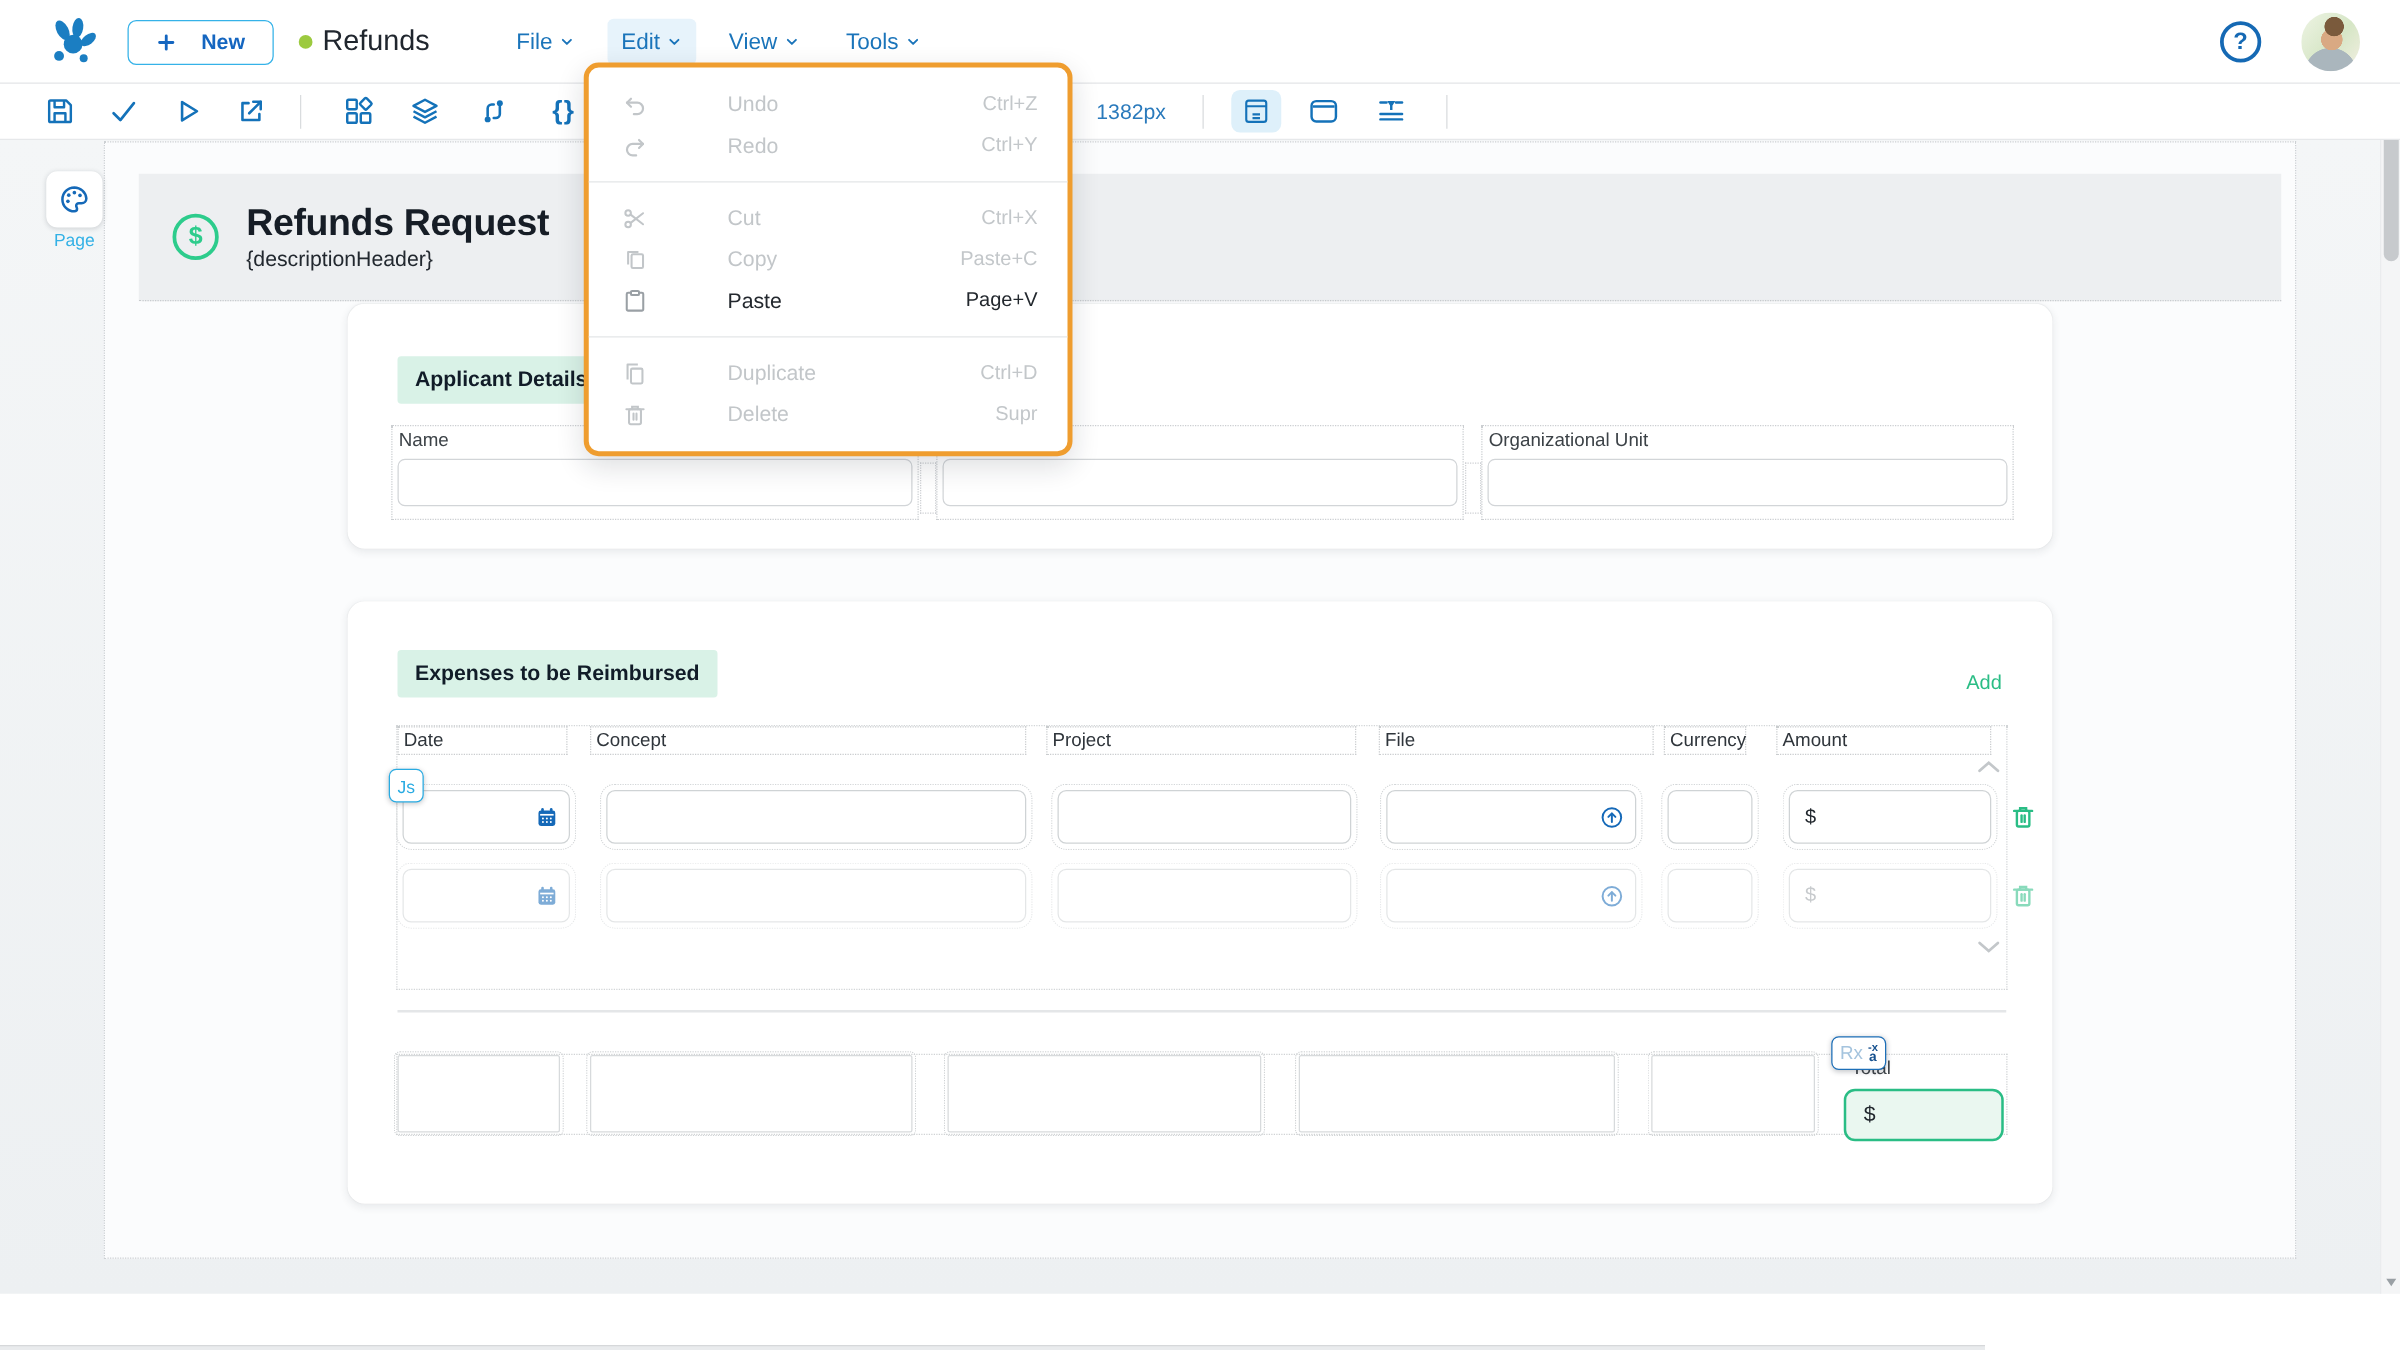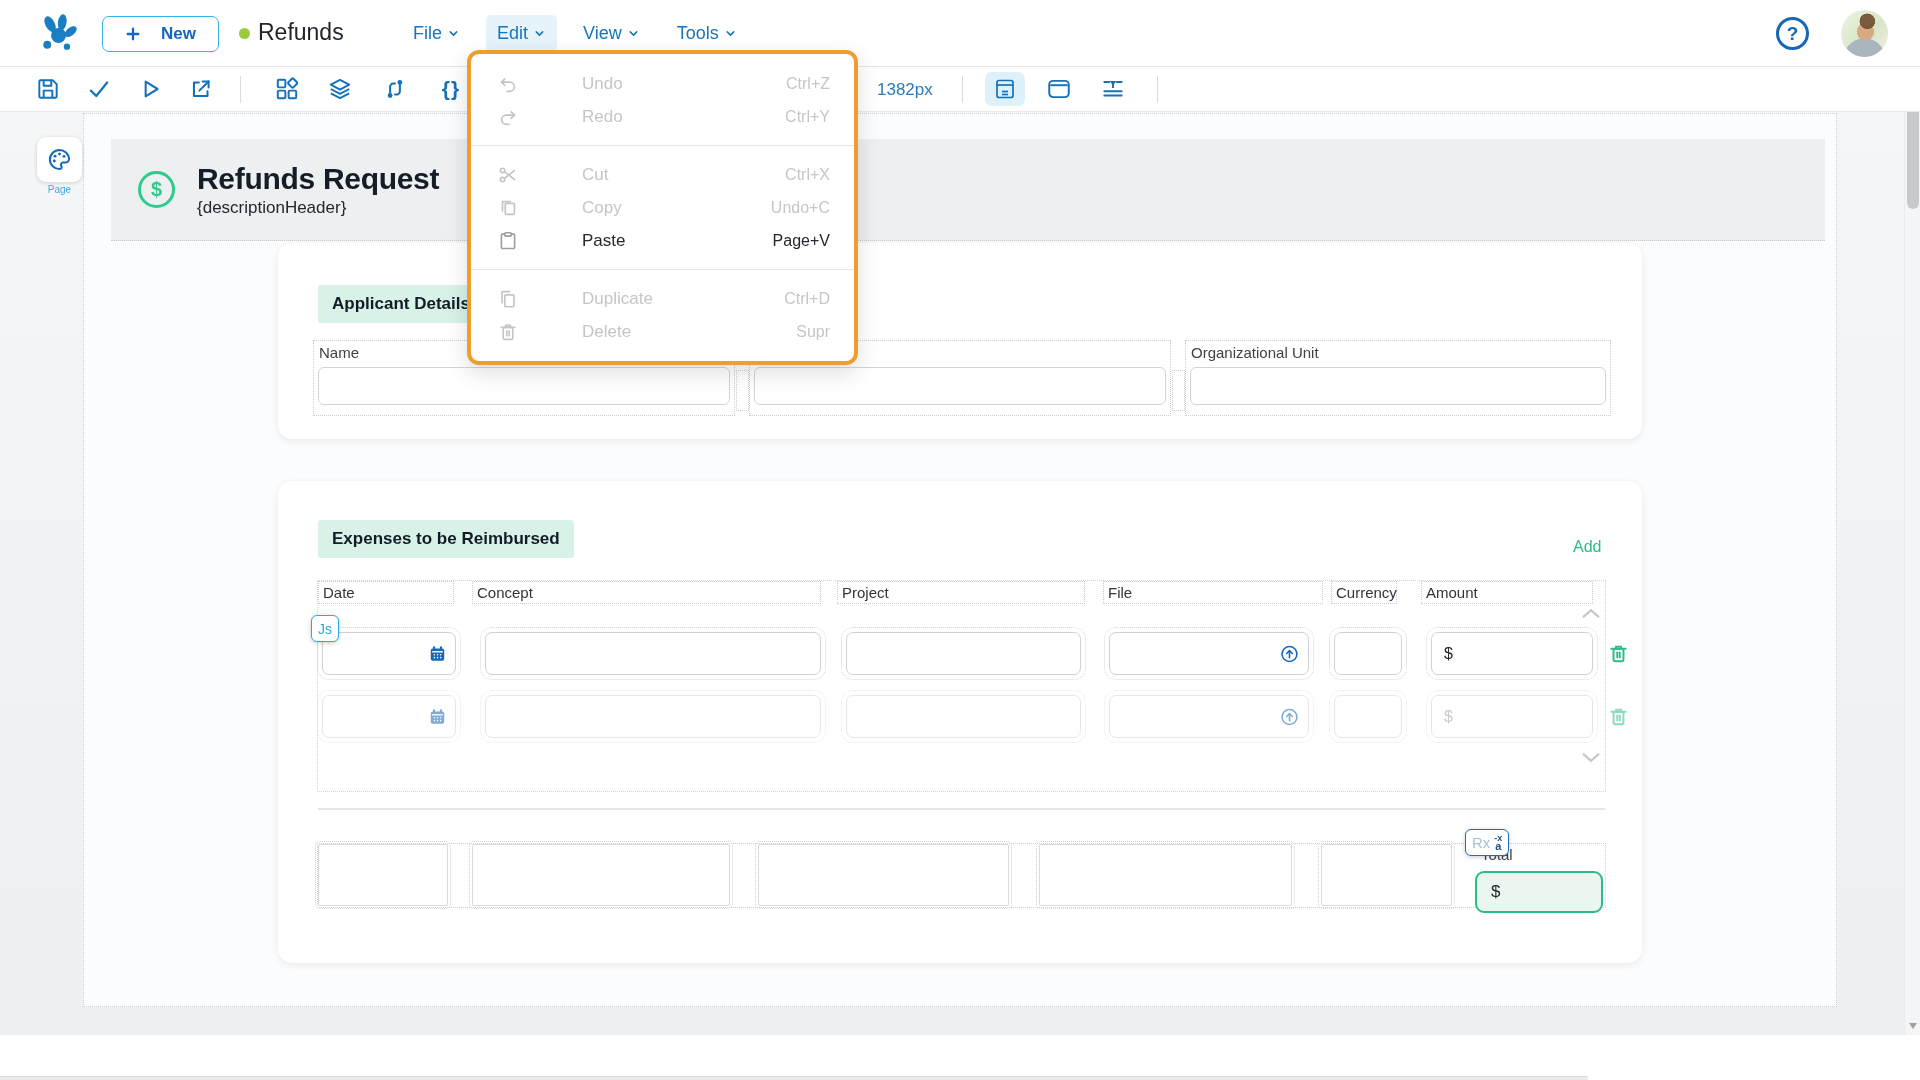--- a/index.html
+++ b/index.html
@@ -48,21 +48,21 @@
   
   .canvas { position:absolute; left:0; top:112px; width:1904px; height:923px;
             background:linear-gradient(180deg,#f4f6f7,#edf0f2); overflow:hidden; }
   .page-surface { position:absolute; left:83px; top:1px; width:1754px; height:894px;
                   background:#fbfcfd; border:1px dotted #ccd0d3; }
   .page-btn { position:absolute; left:37px; top:25px; width:45px; height:45px; background:#fff;
               border-radius:9px; box-shadow:0 1px 4px rgba(40,50,60,.18); display:flex;
               align-items:center; justify-content:center; cursor:pointer; z-index:5; }
   .page-btn svg { width:27px; height:27px; }
   .page-btn-label { position:absolute; left:37px; top:72px; width:45px; text-align:center;
-                    color:#33b1e6; font-size:10px; }
+                    color:#33b1e6; font-size:14px; }
 
   .form-band { position:absolute; left:27px; top:25px; width:1714px; height:102px; background:#edeff1;
                border-bottom:1px dotted #c8cbce; display:flex; align-items:center; padding-left:27px; gap:22px; }
   .dollar-badge { width:37px; height:37px; border:3px solid #2dcc8c; border-radius:50%; color:#2dcc8c;
                   font-size:20px; font-weight:bold; display:flex; align-items:center; justify-content:center; }
   .form-title { font-size:30px; font-weight:600; color:#161d26; letter-spacing:-.3px; }
   .form-subtitle { font-size:17px; color:#22282f; margin-top:2px; }
 
   .card { position:absolute; background:#fff; border-radius:14px;
           box-shadow:0 2px 7px rgba(30,40,50,.09), 0 0 1px rgba(0,0,0,.05); }
@@ -486,21 +486,21 @@
       </svg>
     <span class="mil">Cut</span>
     <span class="mis">Ctrl+X</span>
   </div>
   <div class="mi">
     <svg class="mic" viewBox="0 0 24 24" fill="none" stroke="currentColor" stroke-width="1.8" stroke-linejoin="round">
         <rect x="9" y="7" width="10" height="12" rx="1.2"></rect>
         <path d="M6 16V5h9"></path>
       </svg>
     <span class="mil">Copy</span>
-    <span class="mis">Undo+C</span>
+    <span class="mis">Paste+C</span>
   </div>
   <div class="mi enabled">
     <svg class="mic" viewBox="0 0 24 24" fill="none" stroke="currentColor" stroke-width="1.8" stroke-linejoin="round">
       <path d="M8.5 4.5H6A1.2 1.2 0 0 0 4.8 5.7V19A1.2 1.2 0 0 0 6 20.2h12A1.2 1.2 0 0 0 19.2 19V5.7a1.2 1.2 0 0 0-1.2-1.2h-2.5"></path>
       <rect x="8.5" y="3" width="7" height="3.6" rx="1"></rect>
       </svg>
     <span class="mil">Paste</span>
     <span class="mis">Page+V</span>
   </div>
   <hr class="menu-hr">

